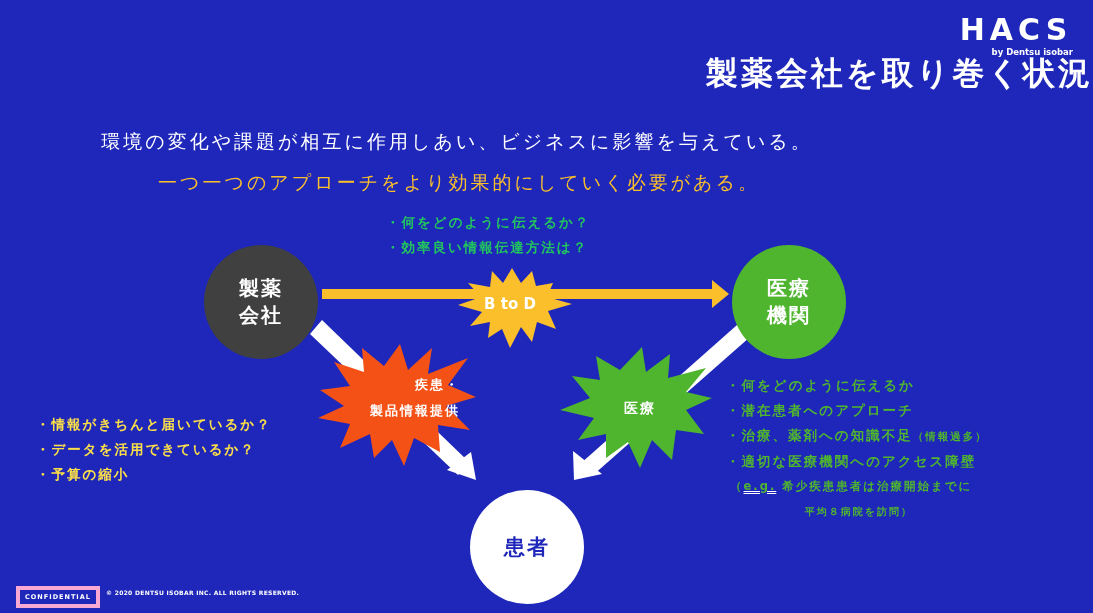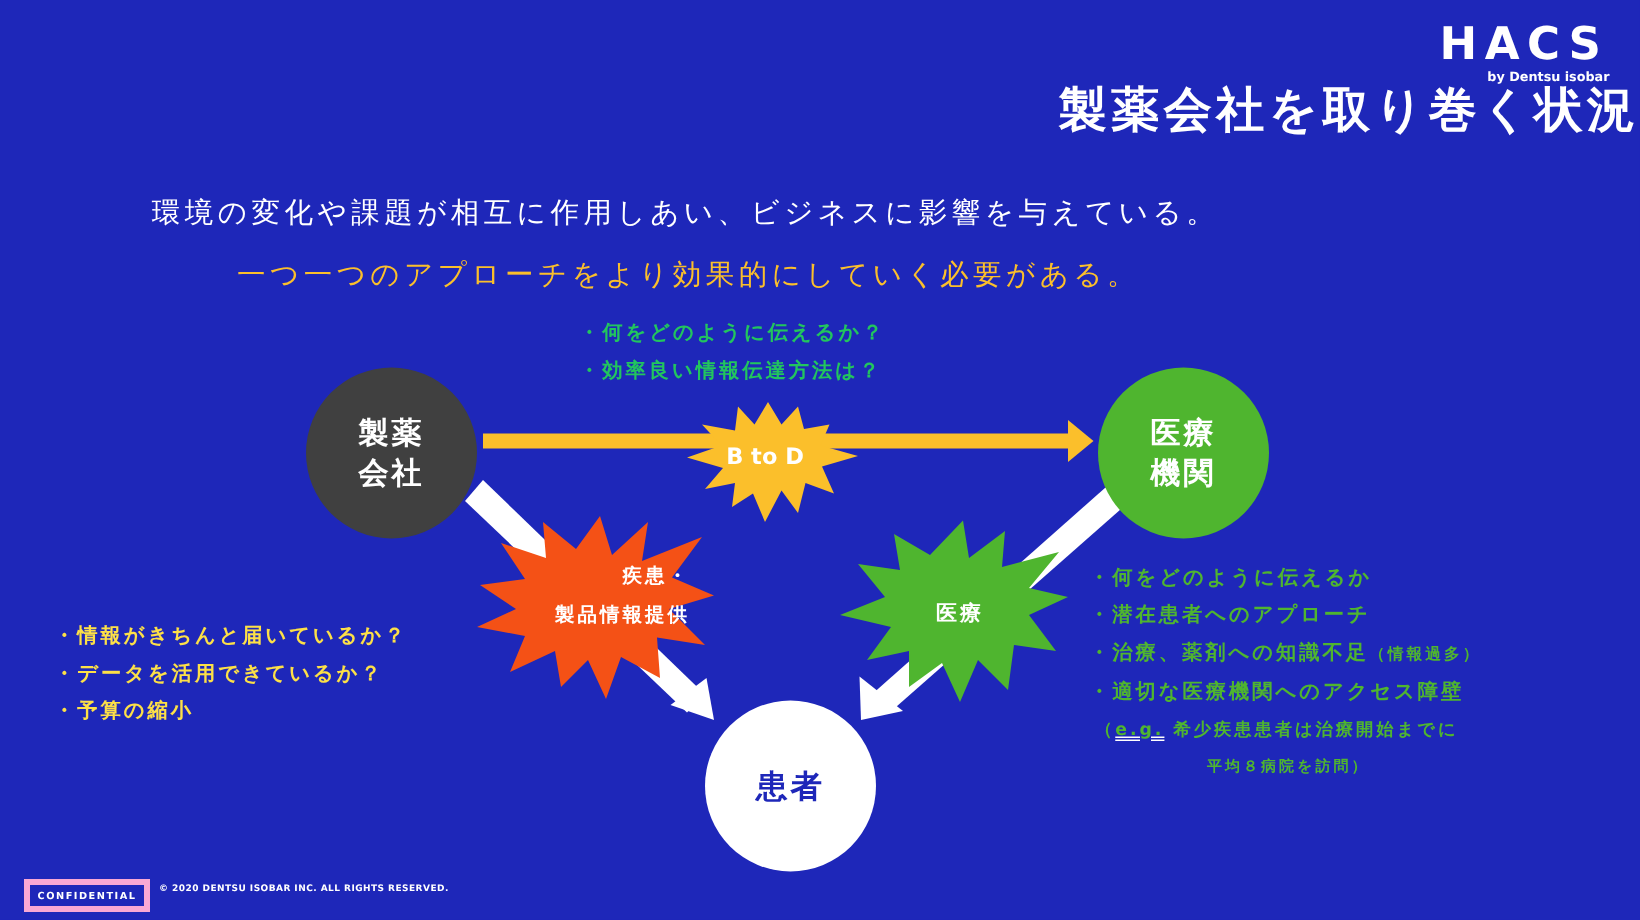--- a/index.html
+++ b/index.html
@@ -14,21 +14,21 @@
   .logo { left: 955px; top: 14px; width: 122px; text-align: center; }
   .logo-mark { font-family: "DejaVu Sans", sans-serif; font-weight: bold; font-size: 30px; letter-spacing: 5px; line-height: 32px; color: #fff; }
   .logo-sub { font-size: 8.5px; font-weight: bold; text-align: right; margin-top: 1px; padding-right: 4px; }
   .title { left: 0; width: 1093px; top: 52px; text-align: right; font-size: 32px; font-weight: bold; letter-spacing: 3px; }
   .sub1 { left: 0; width: 914px; top: 129px; text-align: center; font-size: 19px; letter-spacing: 3px; color: #ffffff; }
   .sub2 { left: 0; width: 918px; top: 170px; text-align: center; font-size: 19px; letter-spacing: 3px; color: #fbbf2b; }
   .diagram { left: 0; top: 0; width: 1093px; height: 613px; }
   .circle { position: absolute; border-radius: 50%; display: flex; align-items: center; justify-content: center; text-align: center; font-weight: bold; font-size: 20px; line-height: 27px; letter-spacing: 2px; }
   .c-pharma { left: 204px; top: 245px; width: 114px; height: 114px; background: #404040; }
   .c-medical { left: 732px; top: 245px; width: 114px; height: 114px; background: #4fb52f; }
-  .c-patient { left: 470px; top: 467px; width: 114px; height: 114px; background: #ffffff; color: #1e27b9; font-size: 21px; }
+  .c-patient { left: 470px; top: 490px; width: 114px; height: 114px; background: #ffffff; color: #1e27b9; font-size: 21px; }
   .burst-label { position: absolute; text-align: center; font-weight: bold; color: #fff; }
   .q-list { position: absolute; font-weight: bold; font-size: 13.5px; letter-spacing: 2px; line-height: 25px; }
   .q-top { left: 386px; top: 210px; color: #22c55e; }
   .q-left { left: 36px; top: 397px; color: #fde047; margin-top: 15px; }
   .q-right { left: 726px; top: 373px; color: #4fb52f; }
   .q-right .small { font-size: 10.5px; }
   .eg { text-decoration: underline; text-decoration-style: double; text-decoration-color: #ffffff; }
   .footer-conf { left: 16px; top: 586px; width: 76px; height: 14px; border: 4px solid #f9a8d4; font-size: 6.5px; font-weight: bold; letter-spacing: 1px; display: flex; align-items: center; justify-content: center; color: #fff; }
   .footer-copy { left: 106px; top: 589px; font-size: 6px; font-weight: bold; color: #fff; letter-spacing: 0.3px; }
 </style>

